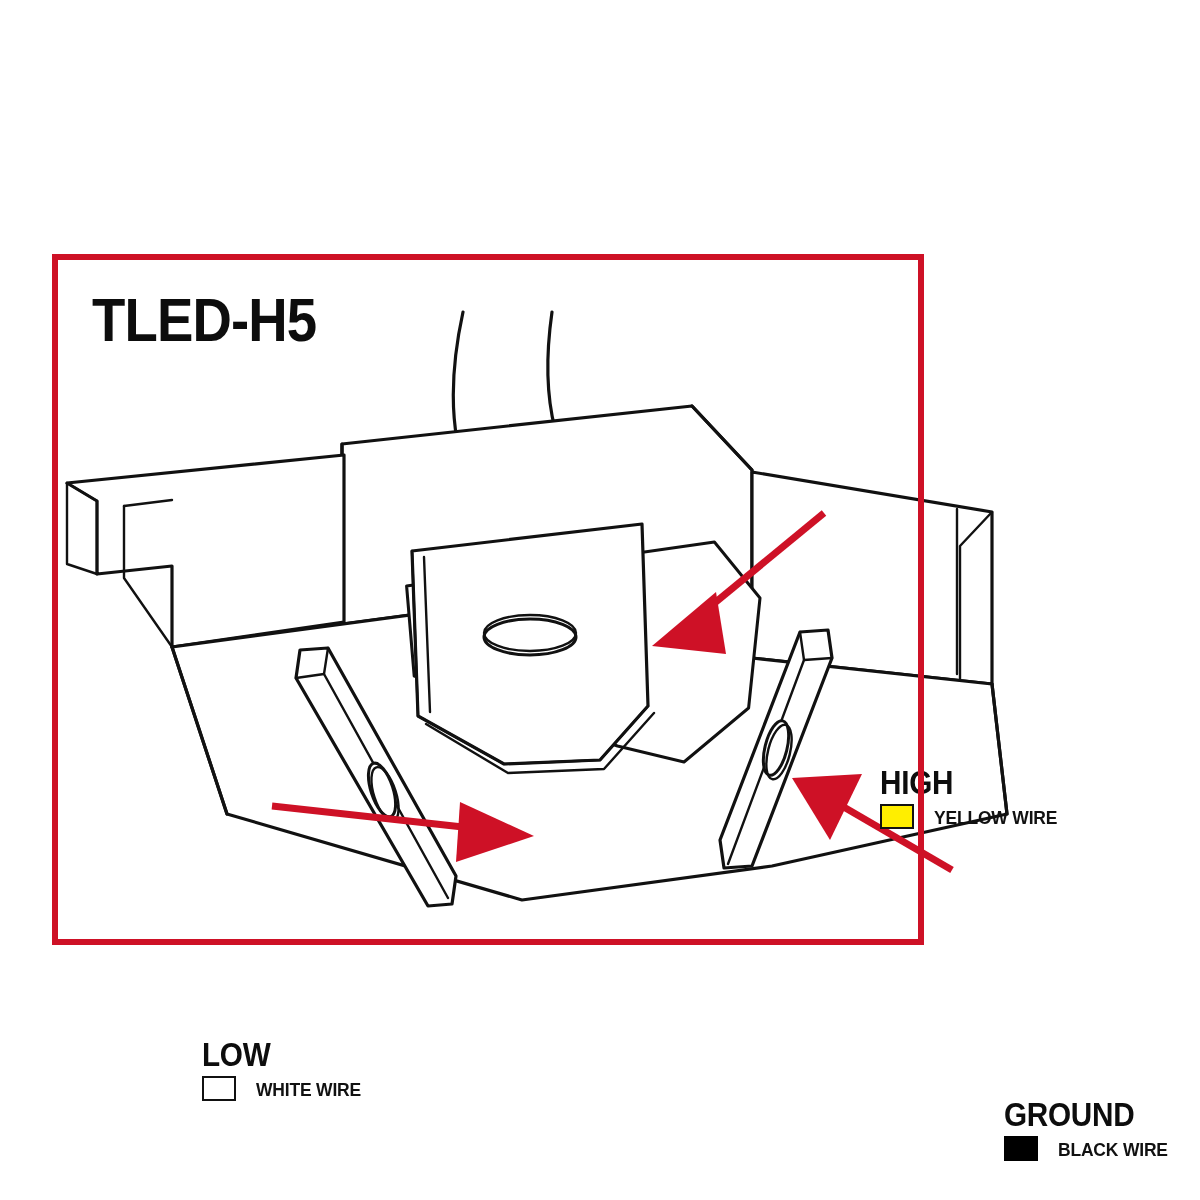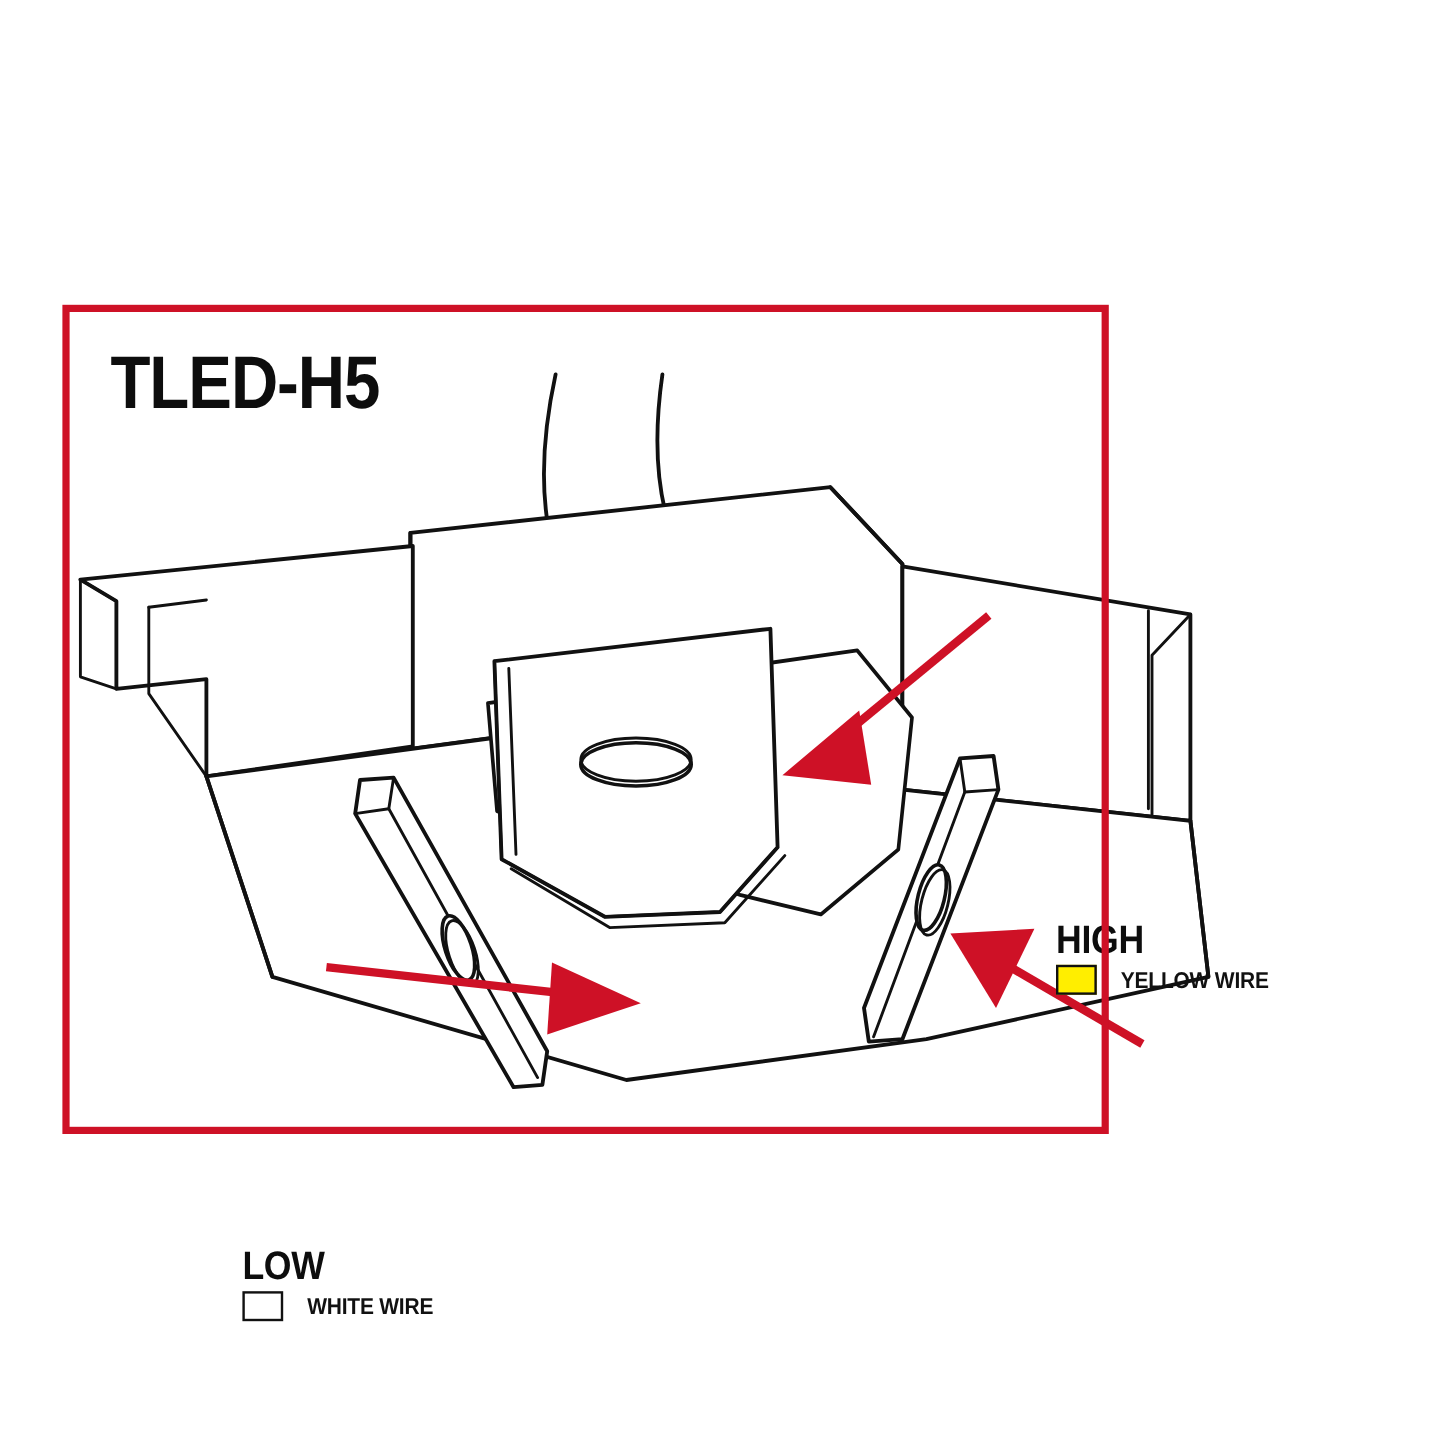--- a/index.html
+++ b/index.html
@@ -242,15 +242,22 @@
   </div>
 
   <div class="callout" id="callout-low">
     <div class="callout-title">LOW</div>
     <div class="callout-row">
       <span class="swatch swatch-white"></span>
       <span class="callout-sub">WHITE WIRE</span>
     </div>
   </div>
 
+  <div class="callout" id="callout-ground">
+    <div class="callout-title">GROUND</div>
+    <div class="callout-row">
+      <span class="swatch swatch-black"></span>
+      <span class="callout-sub">BLACK WIRE</span>
+    </div>
+  </div>
 
   <div id="panel-border"></div>
 </div>
 
 </body></html>

